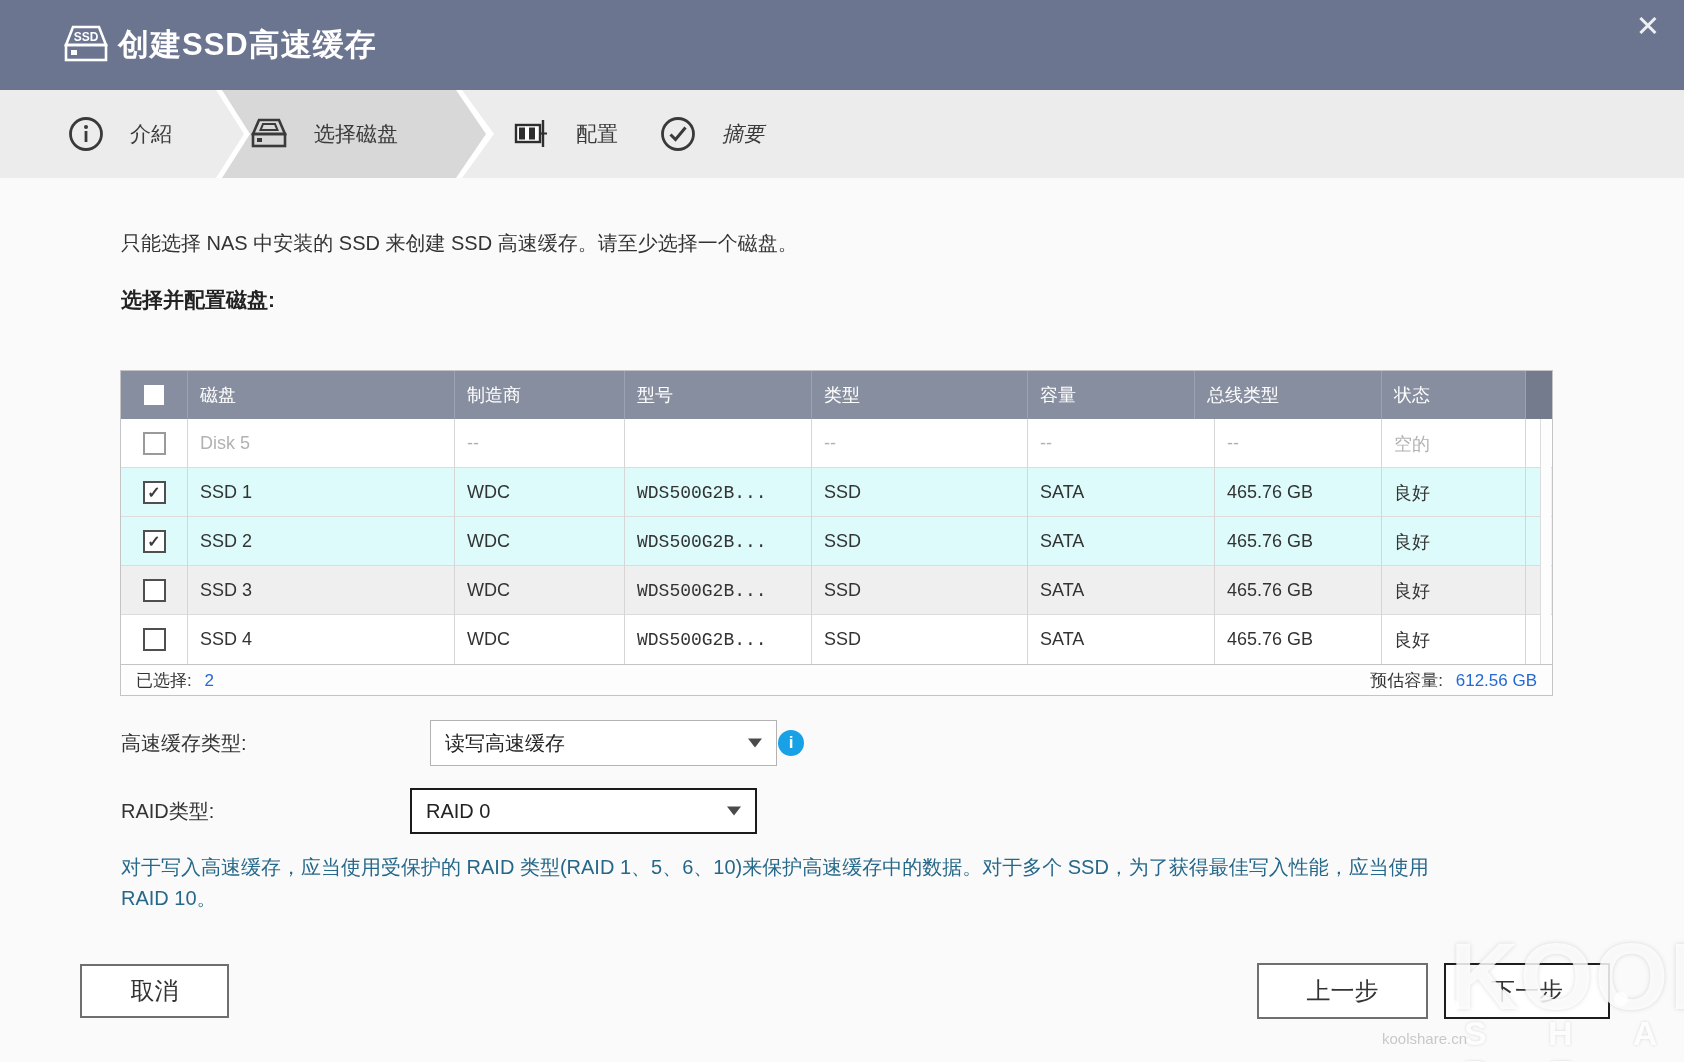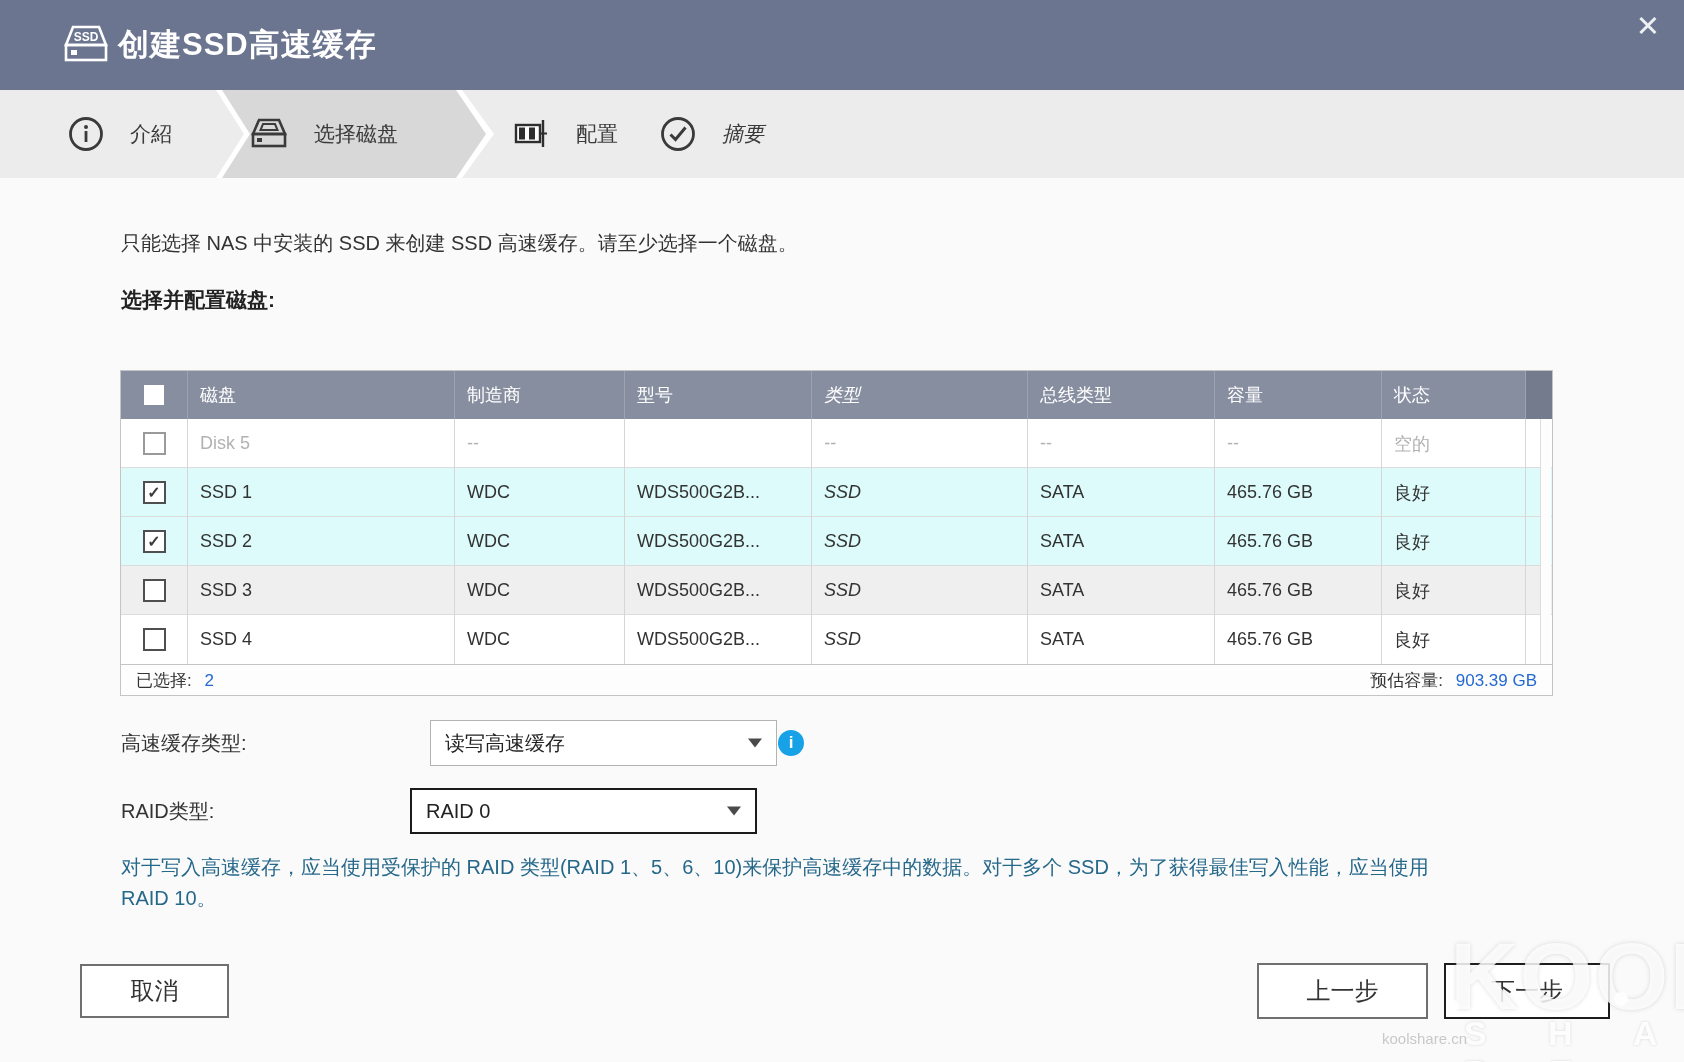--- a/index.html
+++ b/index.html
@@ -24,21 +24,21 @@
   
   .intro{position:absolute;left:121px;top:230px;font-size:20px;color:#333;}
   .heading{position:absolute;left:121px;top:286px;font-size:21px;font-weight:bold;color:#222;}
 
   
   .dtable{position:absolute;left:120px;top:370px;width:1433px;background:#fff;
           border:1px solid #c4c4c4;box-sizing:border-box;}
   .thead{display:flex;height:48px;background:#878e9f;}
   .th{color:#fff;font-size:18px;display:flex;align-items:center;padding-left:12px;
       border-right:1px solid #9ba2b2;box-sizing:border-box;height:48px;}
-  .w0{width:67px;} .w1{width:267px;} .w2{width:170px;} .w3{width:187px;} .w4{width:216px;font-style:italic;}
+  .w0{width:67px;} .w1{width:267px;} .w2{width:170px;} .w3{width:187px;font-family:Liberation Mono, monospace;} .w4{width:216px;}
   .w5{width:187px;} .w6{width:167px;} .w7{width:144px;}
   .hspacer{flex:1;background:#747b8d;border-right:none;}
   .cbcell{padding-left:0 !important;justify-content:center;}
   .hcbox{width:20px;height:20px;background:#fff;}
   .trow{display:flex;height:49px;background:#fff;border-bottom:1px solid #dcdcdc;box-sizing:border-box;}
   .trow.shade{background:#efefef;}
   .trow.sel{background:#dcfbfa;}
   .trow:last-of-type{border-bottom:none;}
   .td{font-size:18px;color:#333;display:flex;align-items:center;padding-left:12px;
       border-right:1px solid #d6d6d6;box-sizing:border-box;height:49px;}
@@ -155,22 +155,22 @@
 
   <div class="dtable">
     <div class="thead">
       <div class="th w0 cbcell">
           <div class="hcbox"></div>
         </div>
       <div class="th w1">磁盘</div>
       <div class="th w2">制造商</div>
       <div class="th w3">型号</div>
       <div class="th w4">类型</div>
+      <div class="th w6">容量</div>
       <div class="th w5">总线类型</div>
-      <div class="th w6">容量</div>
       <div class="th w7">状态</div>
       <div class="th hspacer"></div>
     </div>
     <div>
         <div class="trow empty">
           <div class="td w0 cbcell">
             <div class="cbox"></div>
           </div>
           <div class="td w1">Disk 5</div>
           <div class="td w2">--</div>
@@ -230,21 +230,21 @@
         </div>
       </div>
     <div class="vscroll"></div>
     <div class="tfoot">
       <div>
         <span>已选择:</span>
         <span class="blue gap">2</span>
       </div>
       <div>
         <span>预估容量:</span>
-        <span class="blue gap">903.39 GB</span>
+        <span class="blue gap">612.56 GB</span>
       </div>
     </div>
   </div>
 
   <div class="flabel" id="flabel-cache">高速缓存类型:</div>
   <div class="select" id="select-cache">
     <span>读写高速缓存</span>
     <span class="arrow"></span>
   </div>
   <div class="info">i</div>

